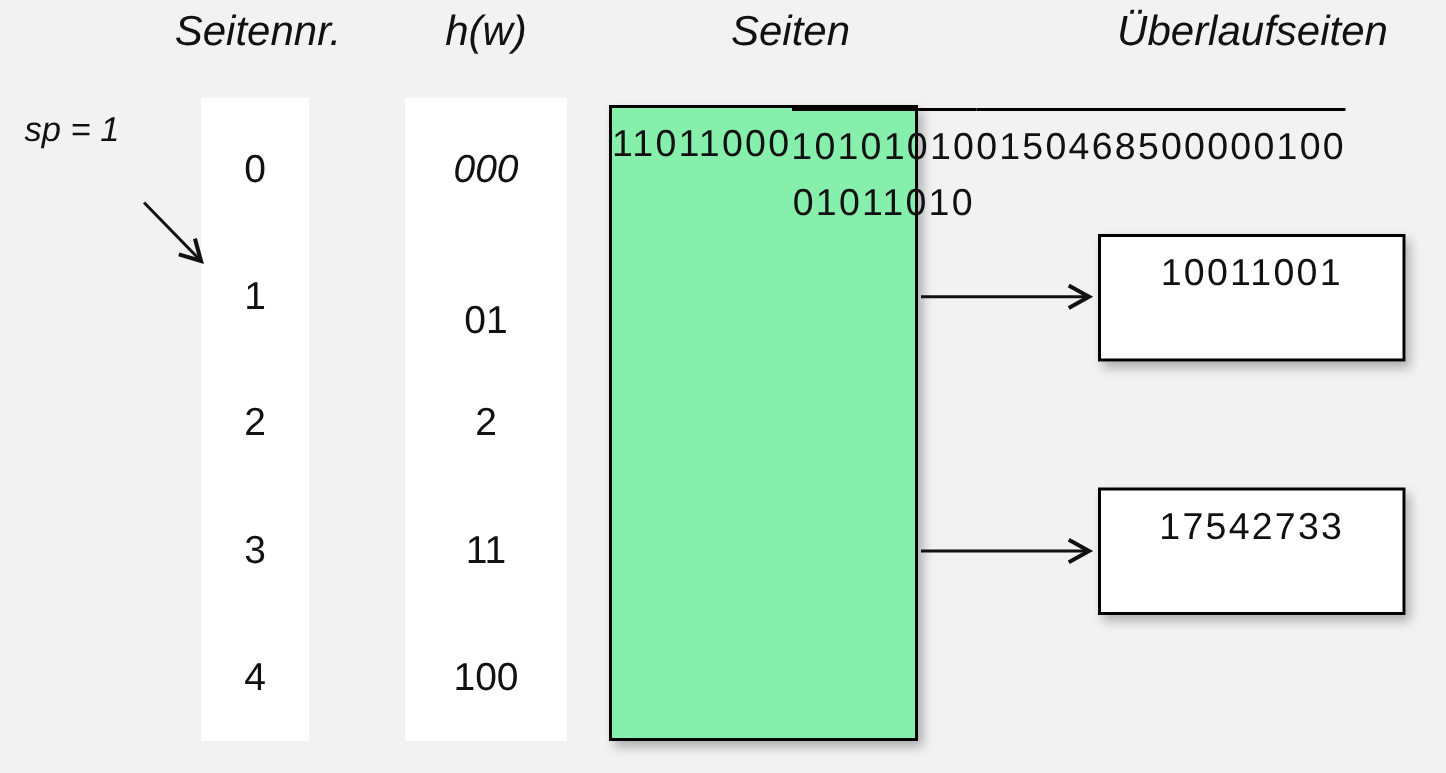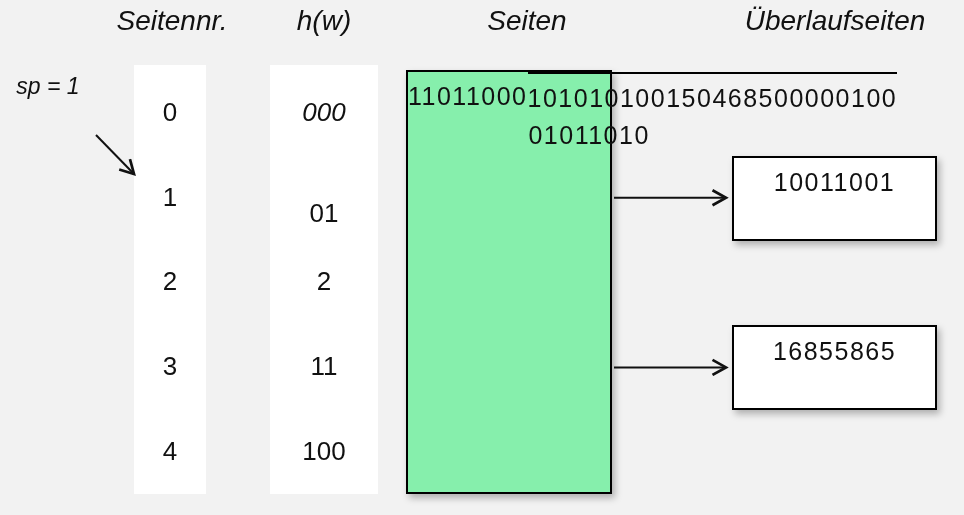--- a/index.html
+++ b/index.html
@@ -91,16 +91,16 @@
 <div class="vcell" style="left: 134px; width: 72px; top: 154.8px; height: 84.8px;">1</div>
 <div class="vcell" style="left: 270px; width: 108px; top: 171px; height: 84.8px;">01</div>
 <div class="obox" style="top: 155.8px;">
     <div class="bin">10011001</div>
   </div>
 <div class="vcell" style="left: 134px; width: 72px; top: 239.6px; height: 84.8px;">2</div>
 <div class="vcell" style="left: 270px; width: 108px; top: 239.6px; height: 84.8px;">2</div>
 <div class="vcell" style="left: 134px; width: 72px; top: 324.4px; height: 84.8px;">3</div>
 <div class="vcell" style="left: 270px; width: 108px; top: 324.4px; height: 84.8px;">11</div>
 <div class="obox" style="top: 325.4px;">
-    <div class="bin">16855865</div>
+    <div class="bin">17542733</div>
   </div>
 <div class="vcell" style="left: 134px; width: 72px; top: 409.2px; height: 84.8px;">4</div>
 <div class="vcell" style="left: 270px; width: 108px; top: 409.2px; height: 84.8px;">100</div>
 
 </body></html>

